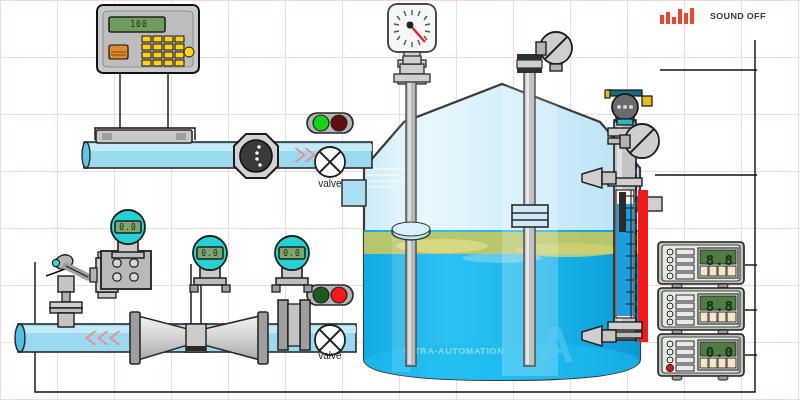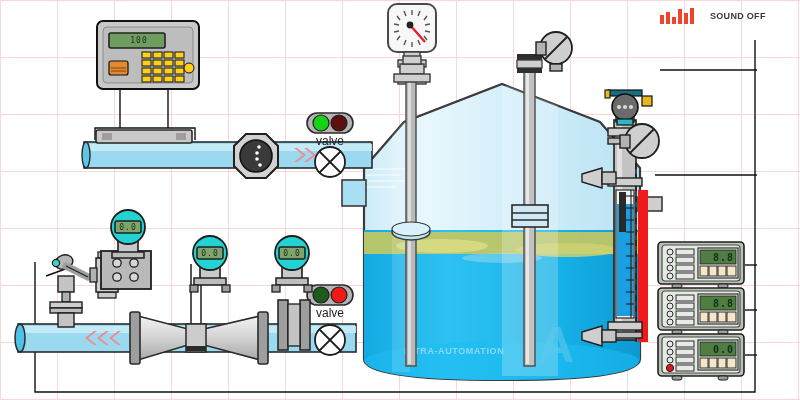--- a/index.html
+++ b/index.html
@@ -8,25 +8,25 @@
   #stage{position:relative;width:800px;height:400px;background:#ffffff;}
   
   #grid{position:absolute;inset:0;
     background-image:
       repeating-linear-gradient(to right,#f7b7b7 0 1px,transparent 1px 57px),
       repeating-linear-gradient(to bottom,#f7b7b7 0 1px,transparent 1px 57px);
     opacity:.55;}
   .abs{position:absolute;}
   svg{display:block;overflow:visible;}
   .txt{font-family:"Liberation Sans",sans-serif;}
-  .valve-lbl{font-size:12px;color:#222;text-align:center;width:40px;}
+  .valve-lbl{font-size:10px;color:#222;text-align:center;width:40px;margin-top:44px;}
   .sound-lbl{font-size:9px;font-weight:bold;color:#3a3a3a;letter-spacing:.3px;}
   .lcd-seg{font-family:"DejaVu Sans Mono",monospace;font-size:8px;
            color:#1d2d18;letter-spacing:1px;}
-  .lcd-big{font-family:"DejaVu Sans Mono",monospace;font-size:10px;
+  .lcd-big{font-family:"DejaVu Sans Mono",monospace;font-size:14px;
            color:#14301a;font-weight:bold;letter-spacing:1px;}
 </style>
 </head>
 <body>
 
 <div id="stage">
   <div id="grid"></div>
 
   <svg class="abs" style="left:0;top:0" width="800" height="400">
     <g fill="none" stroke="#111" stroke-width="1.4">
@@ -52,21 +52,21 @@
         <rect x="6" y="4" width="4" height="12"></rect>
         <rect x="12" y="9" width="4" height="7"></rect>
         <rect x="18" y="1" width="4" height="15"></rect>
         <rect x="24" y="5" width="4" height="11"></rect>
         <rect x="30" y="0" width="4" height="16"></rect>
       </g>
     </svg>
     <span class="sound-lbl">SOUND OFF</span>
   </div>
 
-  <div class="abs" style="left:96px;top:20px;">
+  <div class="abs" style="left:96px;top:4px;">
     <svg width="104" height="72">
       <rect x="1" y="1" width="102" height="68" rx="6" fill="#c9c9c9" stroke="#111" stroke-width="2"></rect>
       <rect x="7" y="7" width="90" height="56" rx="4" fill="#bdbdbd" stroke="#8d8d8d" stroke-width="1"></rect>
 
       <rect x="13" y="13" width="56" height="15" rx="2" fill="#6f9c5f" stroke="#222" stroke-width="1.6"></rect>
 
       <rect x="13" y="41" width="19" height="14" rx="2" fill="#e08a33" stroke="#111" stroke-width="1.2"></rect>
       <rect x="15" y="47" width="15" height="2" fill="#b5651d"></rect>
       <rect x="15" y="50" width="15" height="2" fill="#b5651d"></rect>
 

